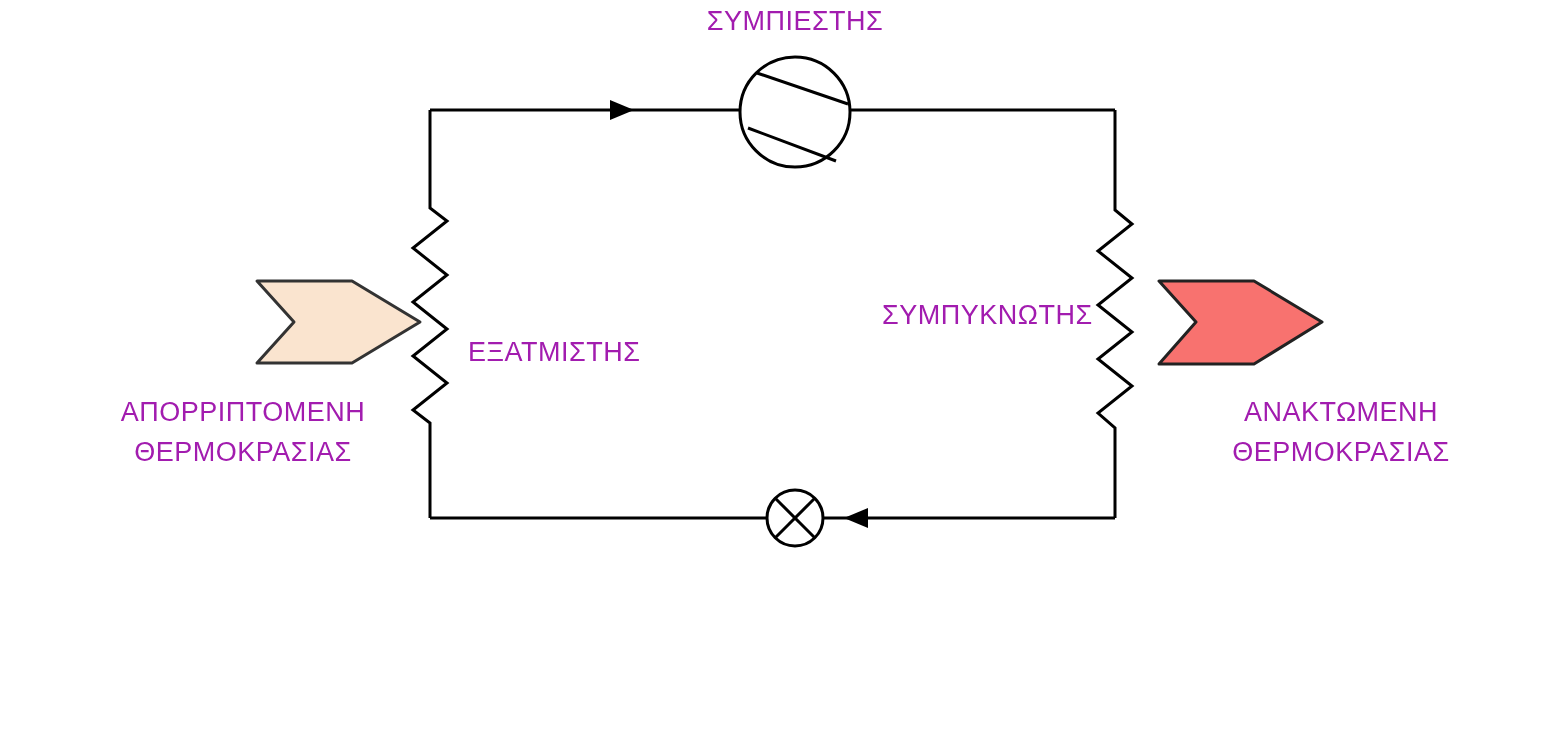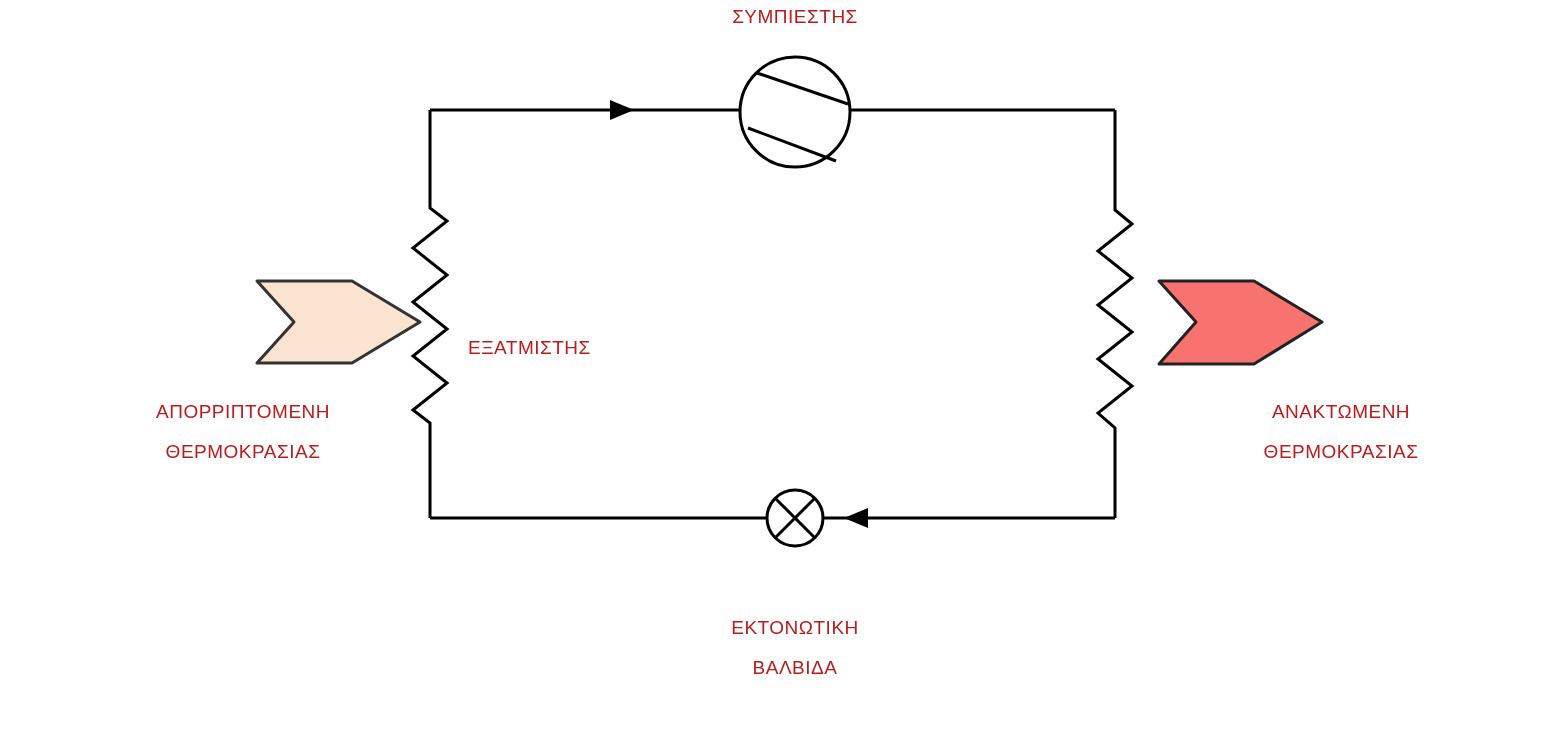--- a/index.html
+++ b/index.html
@@ -18,23 +18,23 @@
     background: #ffffff;
     overflow: hidden;
   }
   .stage svg {
     position: absolute;
     top: 0;
     left: 0;
   }
   .lbl {
     position: absolute;
-    font-size: 19px;
+    font-size: 27px;
     letter-spacing: 0.5px;
-    color: #b91c1c;
+    color: #a21caf;
     white-space: nowrap;
   }
   .lbl-center {
     transform: translateX(-50%);
     text-align: center;
   }
   .multiline {
     line-height: 40px;
   }
 </style>
@@ -75,25 +75,22 @@
 
     <polygon points="257,281 352,281 420,322 352,363 257,363 294,322" fill="#fae4cf" stroke="#333333" stroke-width="3" stroke-linejoin="round"></polygon>
 
     <polygon points="1159,281 1254,281 1322,322 1254,364 1159,364 1196,322" fill="#f8726f" stroke="#222222" stroke-width="3" stroke-linejoin="round"></polygon>
   </svg>
 
   <div class="lbl lbl-center" style="left:795px; top:6px;">ΣΥΜΠΙΕΣΤΗΣ</div>
 
   <div class="lbl" style="left:468px; top:337px;">ΕΞΑΤΜΙΣΤΗΣ</div>
 
+  <div class="lbl" style="left:882px; top:300px;">ΣΥΜΠΥΚΝΩΤΗΣ</div>
 
-  <div class="lbl lbl-center multiline" style="left:795px; top:608px;">
-    <div>ΕΚΤΟΝΩΤΙΚΗ</div>
-    <div>ΒΑΛΒΙΔΑ</div>
-  </div>
 
   <div class="lbl lbl-center multiline" style="left:243px; top:392px;">
     <div>ΑΠΟΡΡΙΠΤΟΜΕΝΗ</div>
     <div>ΘΕΡΜΟΚΡΑΣΙΑΣ</div>
   </div>
 
   <div class="lbl lbl-center multiline" style="left:1341px; top:392px;">
     <div>ΑΝΑΚΤΩΜΕΝΗ</div>
     <div>ΘΕΡΜΟΚΡΑΣΙΑΣ</div>
   </div>

